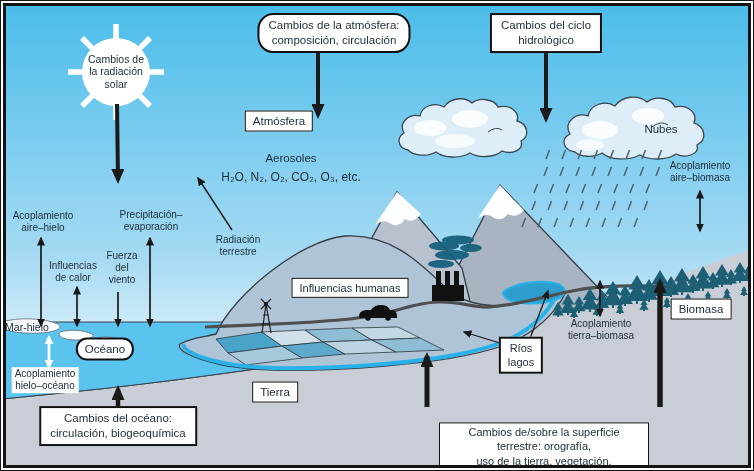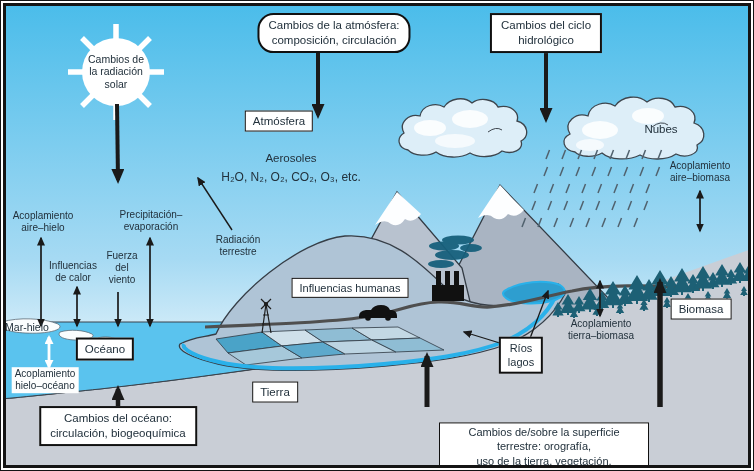--- a/index.html
+++ b/index.html
@@ -240,21 +240,21 @@
 <div class="lbl" style="left:43px;top:222px;">Acoplamiento
 aire–hielo</div>
 <div class="lbl" style="left:151px;top:221px;">Precipitación–
 evaporación</div>
 <div class="lbl" style="left:73px;top:272px;">Influencias
 de calor</div>
 <div class="lbl" style="left:122px;top:268px;">Fuerza
 del
 viento</div>
 <div class="lbl" style="left:27px;top:327px;font-size:10.5px;">Mar-hielo</div>
-<div class="box thick" style="left:105px;top:349px;font-size:11.5px;">Océano</div>
+<div class="box thick" style="left:105px;top:349px;font-size:11.5px;border-radius:11px;">Océano</div>
 <div class="lbl whitebg" style="left:45px;top:380px;">Acoplamiento
 hielo–océano</div>
 <div class="box big" style="left:118px;top:426px;">Cambios del océano:
 circulación, biogeoquímica</div>
 <div class="box thin" style="left:350px;top:288px;">Influencias humanas</div>
 <div class="box" style="left:275px;top:392px;font-size:11.5px;">Tierra</div>
 <div class="box thick" style="left:521px;top:355px;">Ríos
 lagos</div>
 <div class="lbl" style="left:601px;top:330px;">Acoplamiento
 tierra–biomasa</div>

